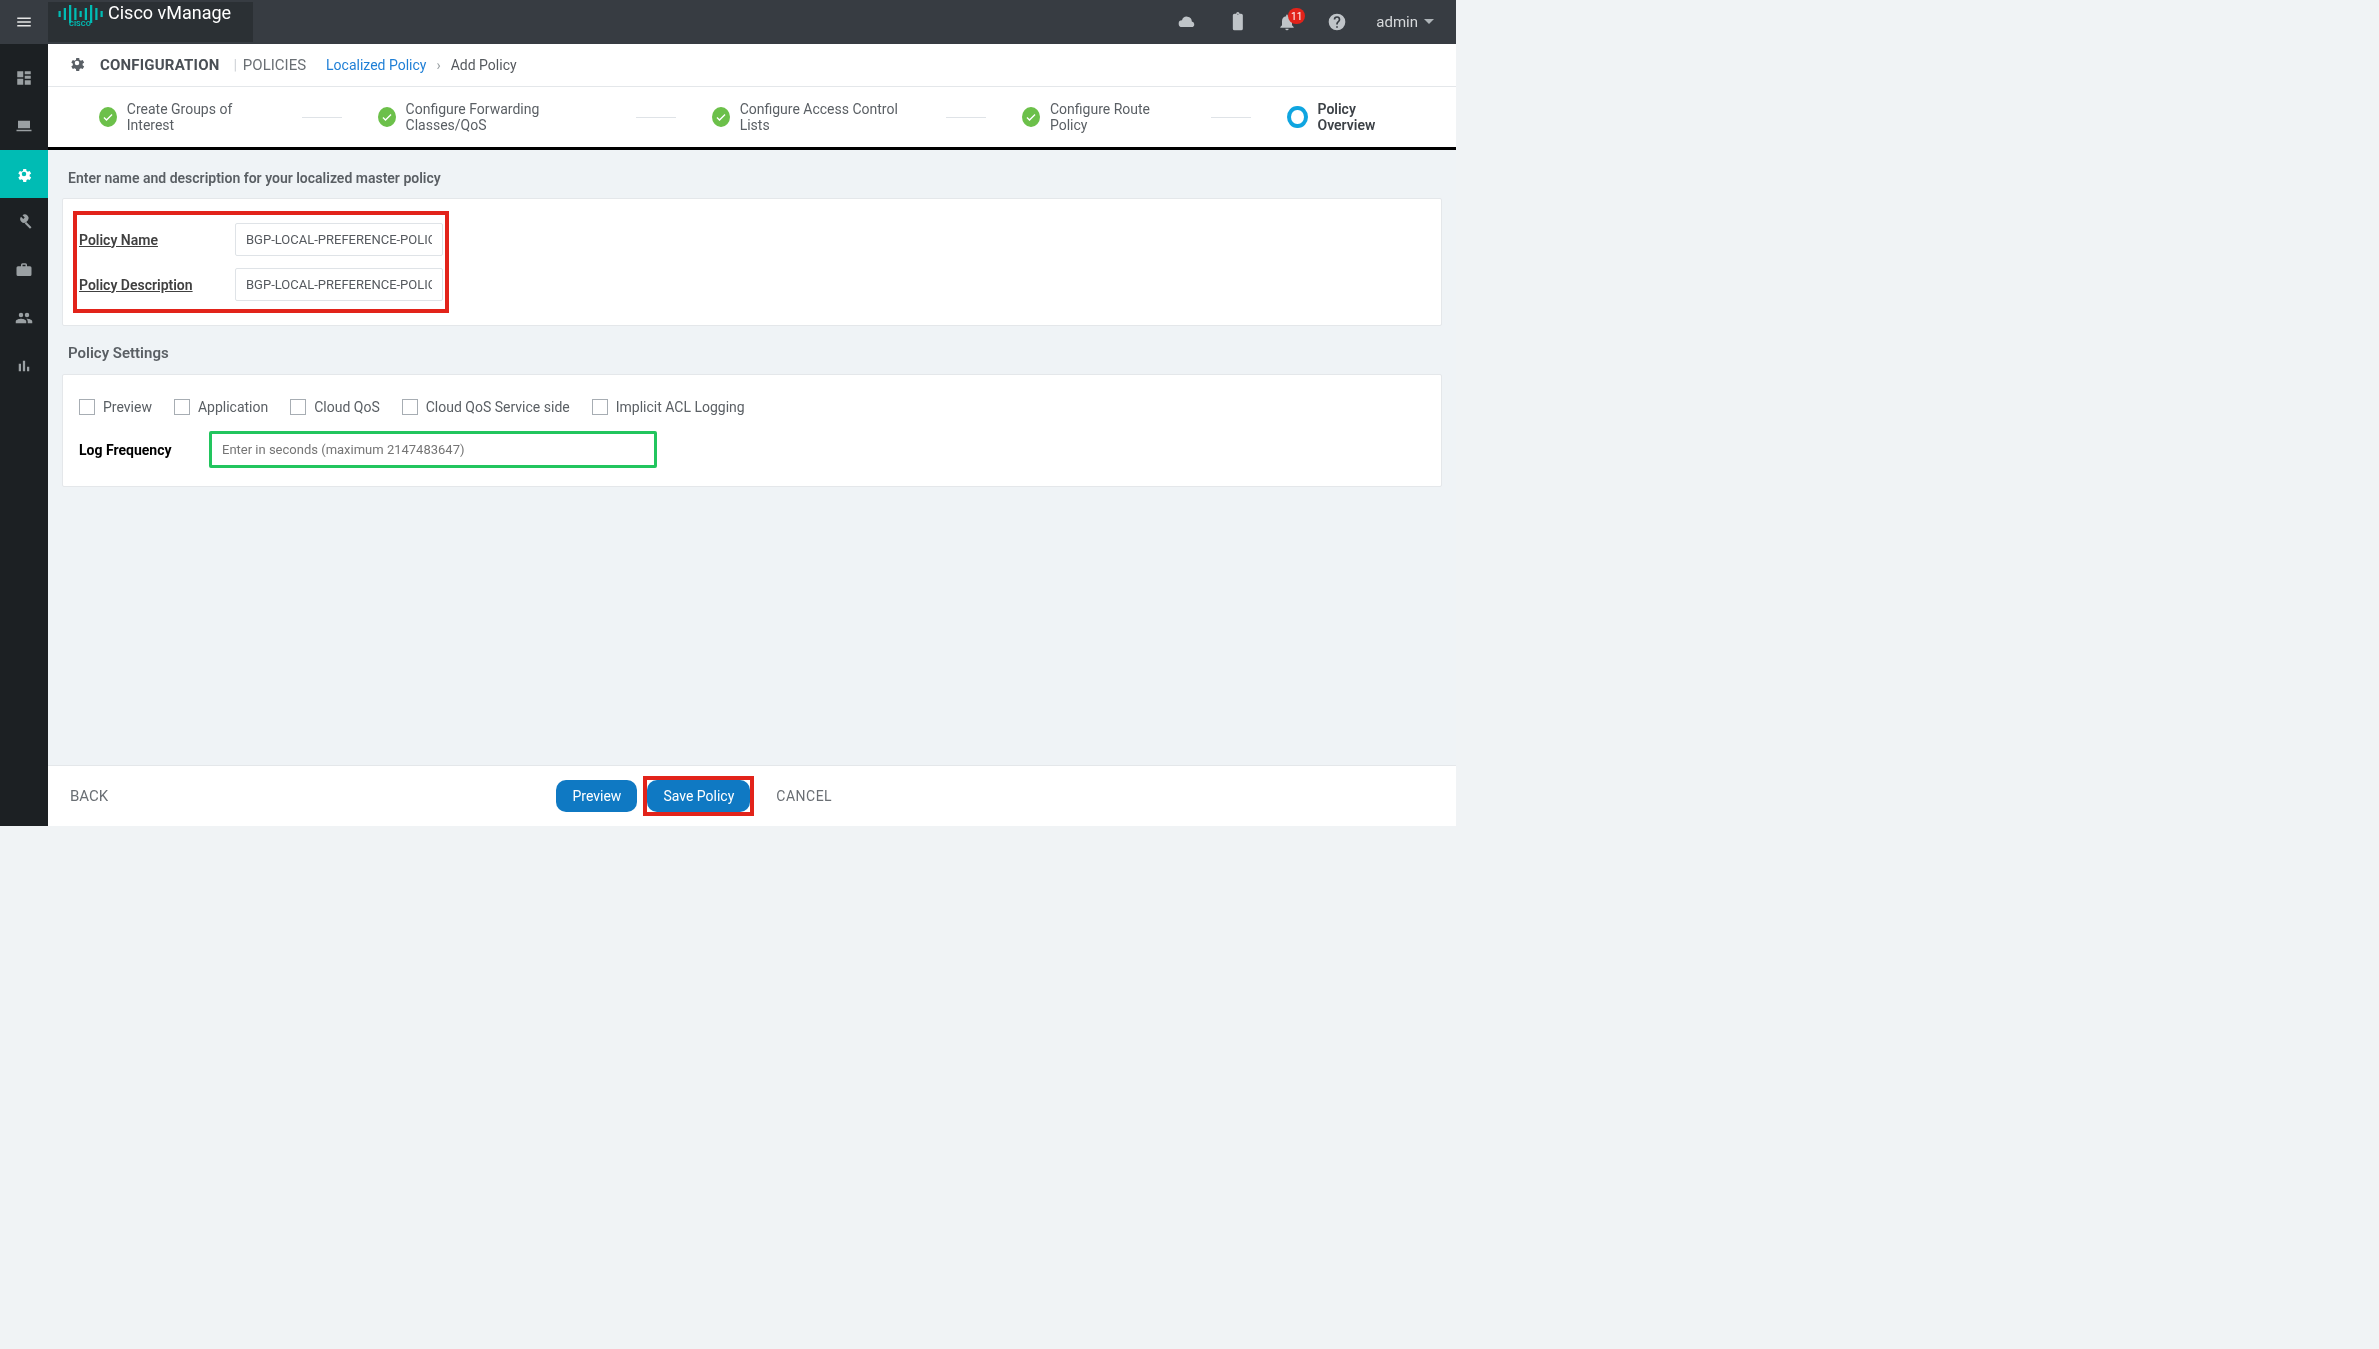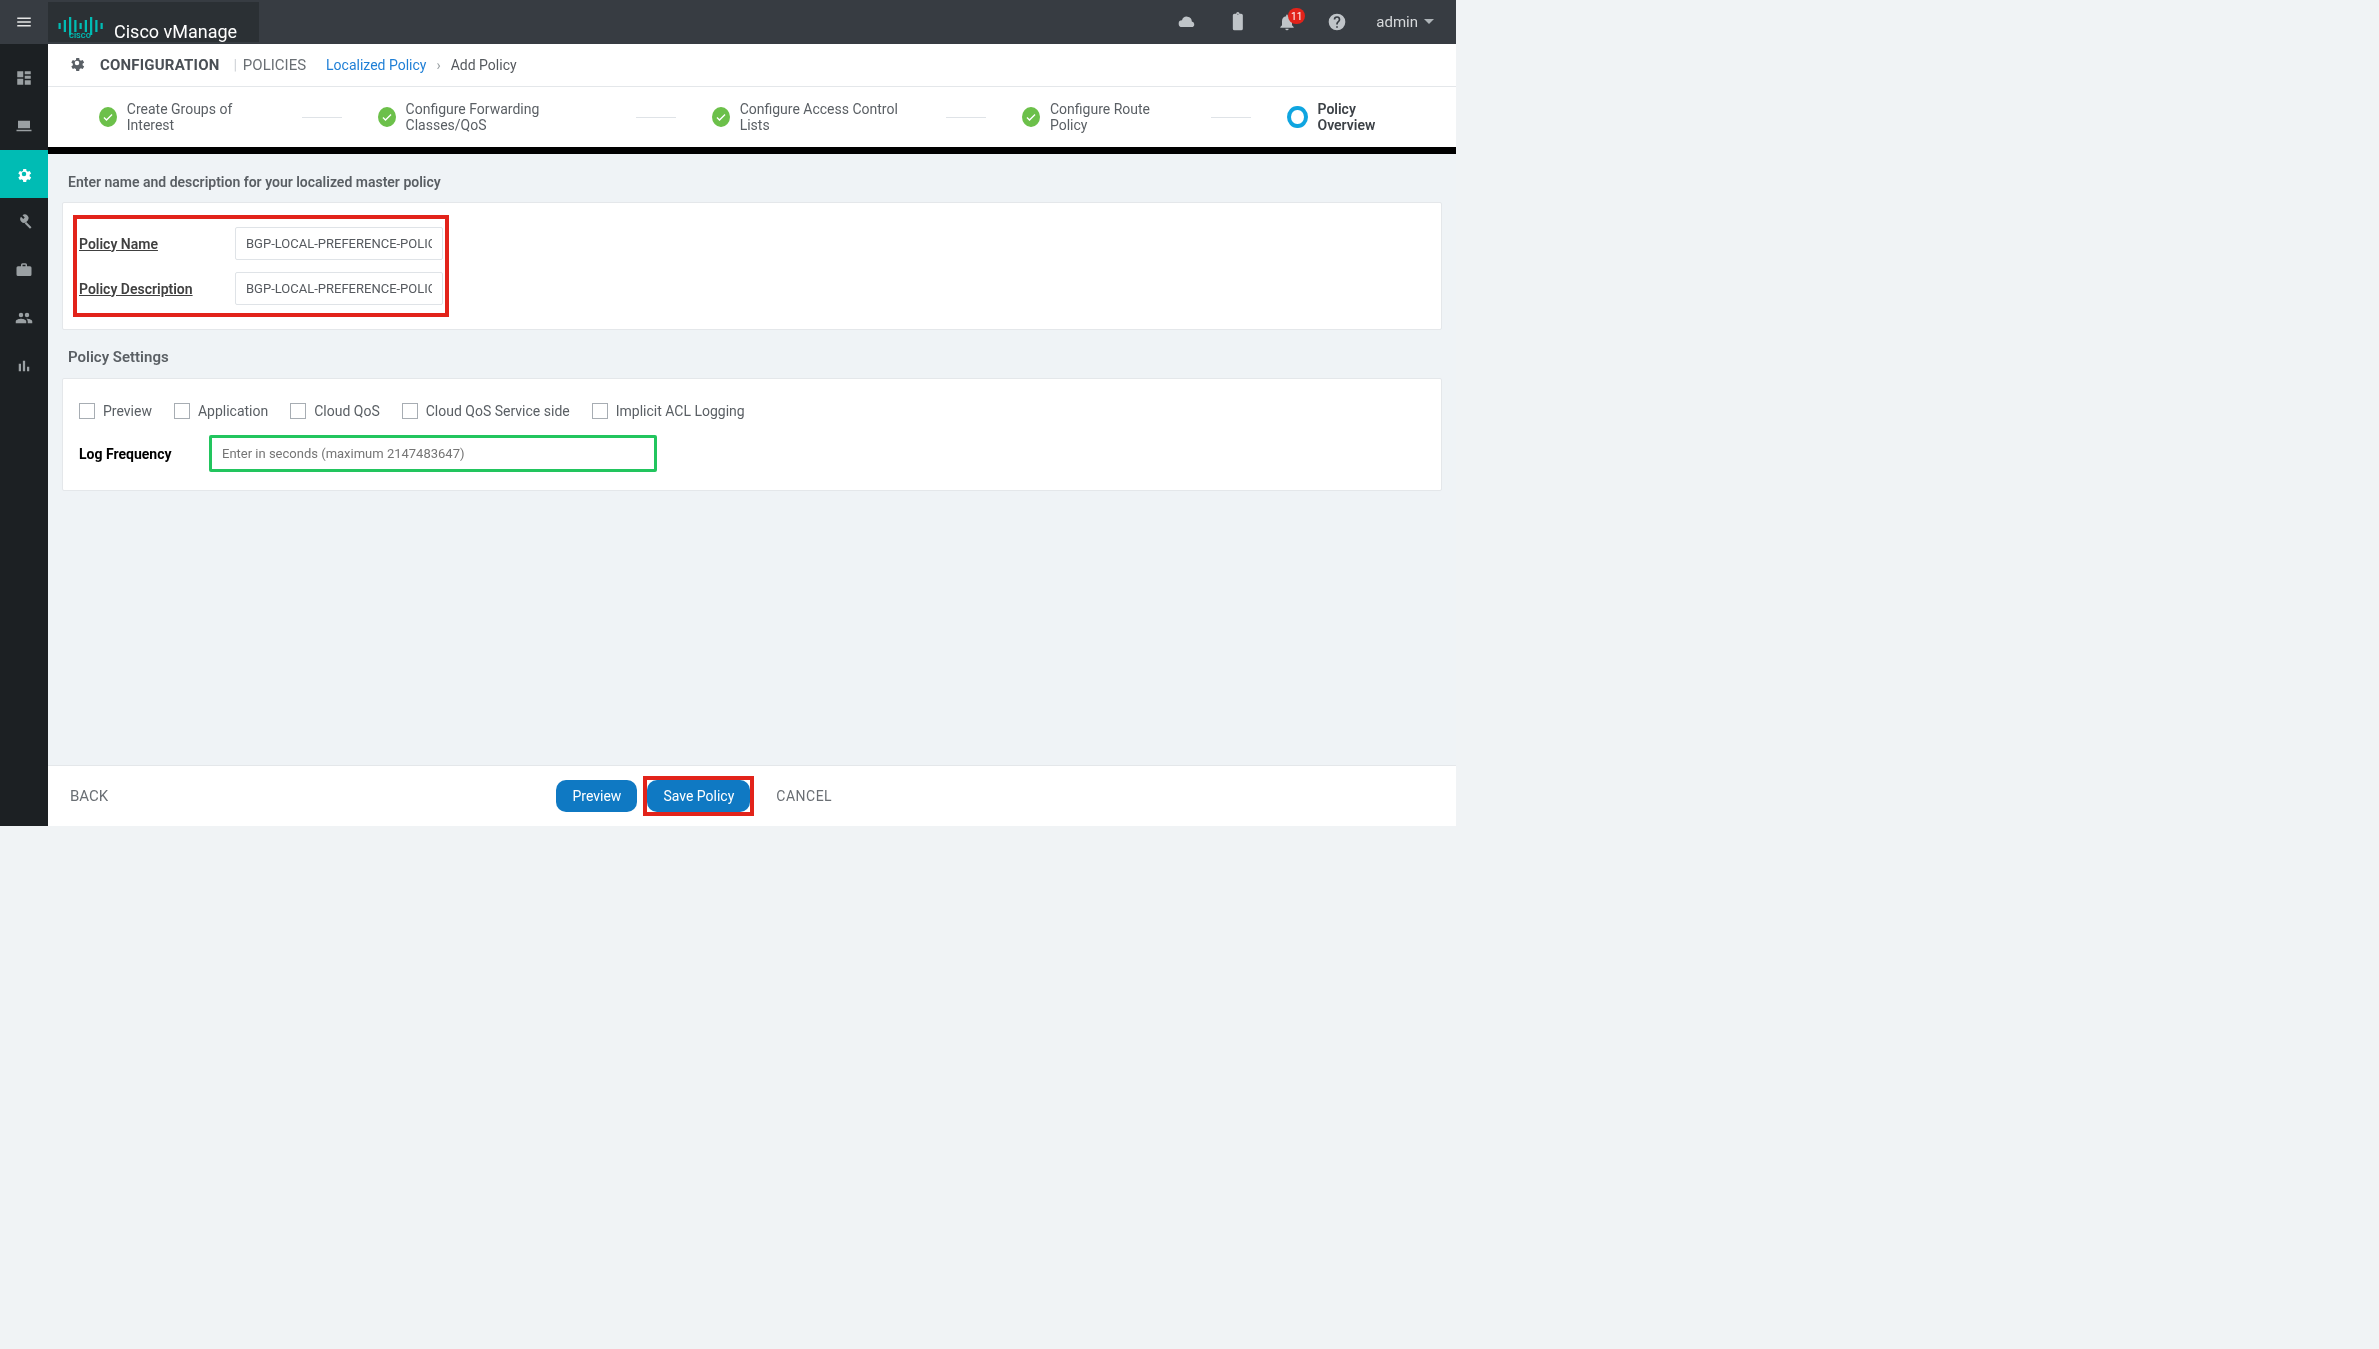--- a/index.html
+++ b/index.html
@@ -2,21 +2,21 @@
 <html><head>
   <meta charset="utf-8">
   <style>
     * { box-sizing: border-box; margin: 0; padding: 0; font-family: -apple-system, BlinkMacSystemFont, "Segoe UI", Roboto, Helvetica, Arial, sans-serif; }
     body { background: #f0f3f5; width: 1456px; height: 826px; overflow: hidden; }
 
     
     .topbar { height: 44px; background: #373c42; display: flex; align-items: center; color: #fff; }
     .menu-toggle { width: 48px; height: 44px; display: flex; align-items: center; justify-content: center; cursor: pointer; }
     .menu-toggle svg { width: 18px; height: 18px; fill: #e6e6e6; }
-    .brand { display: flex; align-items: flex-end; height: 40px; padding: 0 22px 0 10px; background: #2b3034; gap: 10px; }
+    .brand { display: flex; align-items: flex-start; height: 40px; padding: 0 22px 0 10px; background: #2b3034; gap: 4px; }
     .cisco-logo svg { width: 46px; height: 24px; }
     .brand-text { font-size: 18px; font-weight: 400; color: #fff; }
     .top-spacer { flex: 1; }
     .top-icons { display: flex; align-items: center; gap: 28px; padding-right: 22px; }
     .top-icon { position: relative; width: 22px; height: 22px; display: flex; align-items: center; justify-content: center; cursor: pointer; }
     .top-icon svg { width: 20px; height: 20px; fill: #bfc4c8; }
     .badge { position: absolute; top: -3px; right: -7px; background: #e2231a; color: #fff; font-size: 10px; min-width: 16px; height: 16px; border-radius: 8px; display: flex; align-items: center; justify-content: center; padding: 0 3px; }
     .user-menu { display: flex; align-items: center; gap: 6px; color: #d6d9db; font-size: 15px; cursor: pointer; }
     .user-menu svg { width: 10px; height: 10px; fill: #aeb4b8; }
 
@@ -35,21 +35,21 @@
     .page-header .gear svg { width: 18px; height: 18px; fill: #5a6066; }
     .page-title { font-size: 15px; font-weight: 700; color: #4a4f55; letter-spacing: 0.2px; }
     .page-subtitle { font-size: 15px; color: #6a6f74; font-weight: 400; }
     .page-subtitle::before { content: "| "; color: #cfd3d7; margin-right: 2px; }
     .crumb { margin-left: 6px; display: flex; align-items: center; gap: 10px; font-size: 14px; }
     .crumb a { color: #1f7fd6; text-decoration: none; }
     .crumb .sep { color: #9aa0a3; }
     .crumb .current { color: #55595e; }
 
     
-    .steps { background: #fff; padding: 14px 51px; display: flex; align-items: center; gap: 36px; border-bottom: 7px solid #000000; }
+    .steps { background: #fff; padding: 14px 51px; display: flex; align-items: center; gap: 36px; border-bottom: 3px solid #000000; }
     .step { display: flex; align-items: center; gap: 10px; }
     .step .label { color: #5a5f64; font-size: 14px; }
     .check { width: 20px; height: 20px; border-radius: 50%; background: #6cc04a; display: flex; align-items: center; justify-content: center; }
     .check svg { width: 12px; height: 12px; fill: #fff; }
     .dot-current { width: 22px; height: 22px; border-radius: 50%; border: 4px solid #0fa5e0; background: #fff; display: flex; align-items: center; justify-content: center; }
     .step-line { flex: 0 0 40px; height: 1px; background: #dfe3e7; }
     .step.current .label { font-weight: 600; color: #3d4247; }
 
     
     .body-wrap { flex: 1; position: relative; padding: 16px 14px; overflow: auto; }

